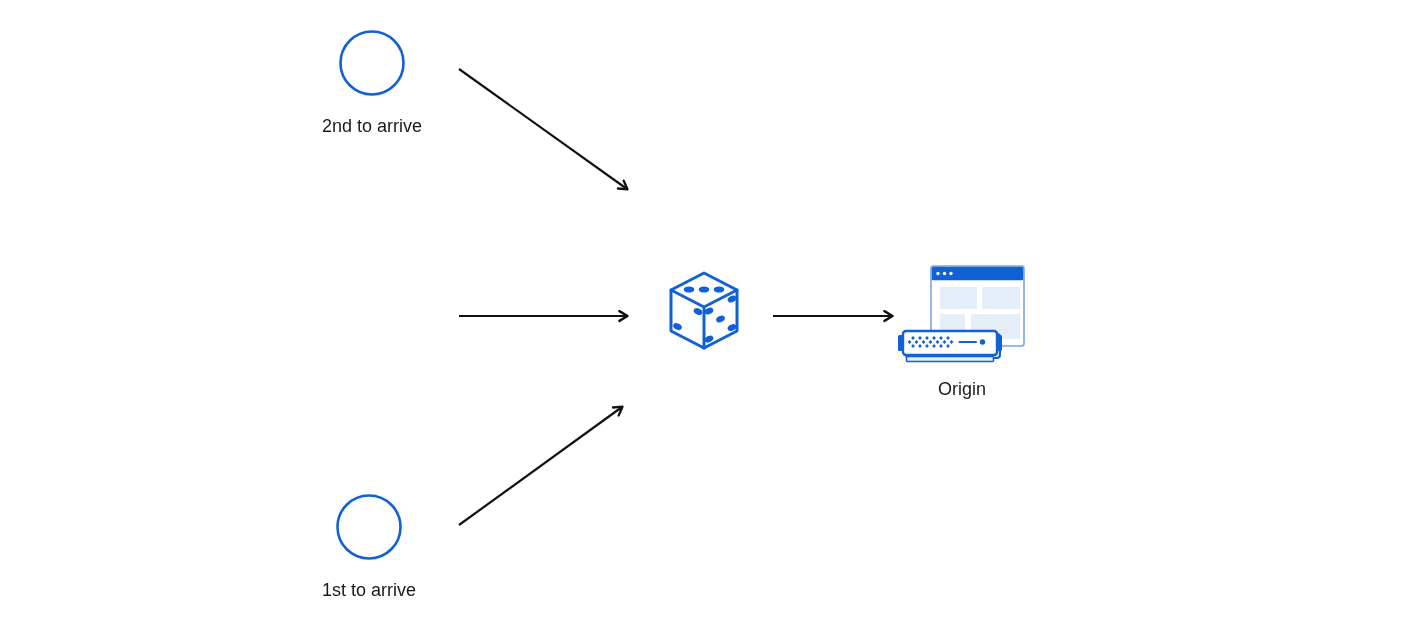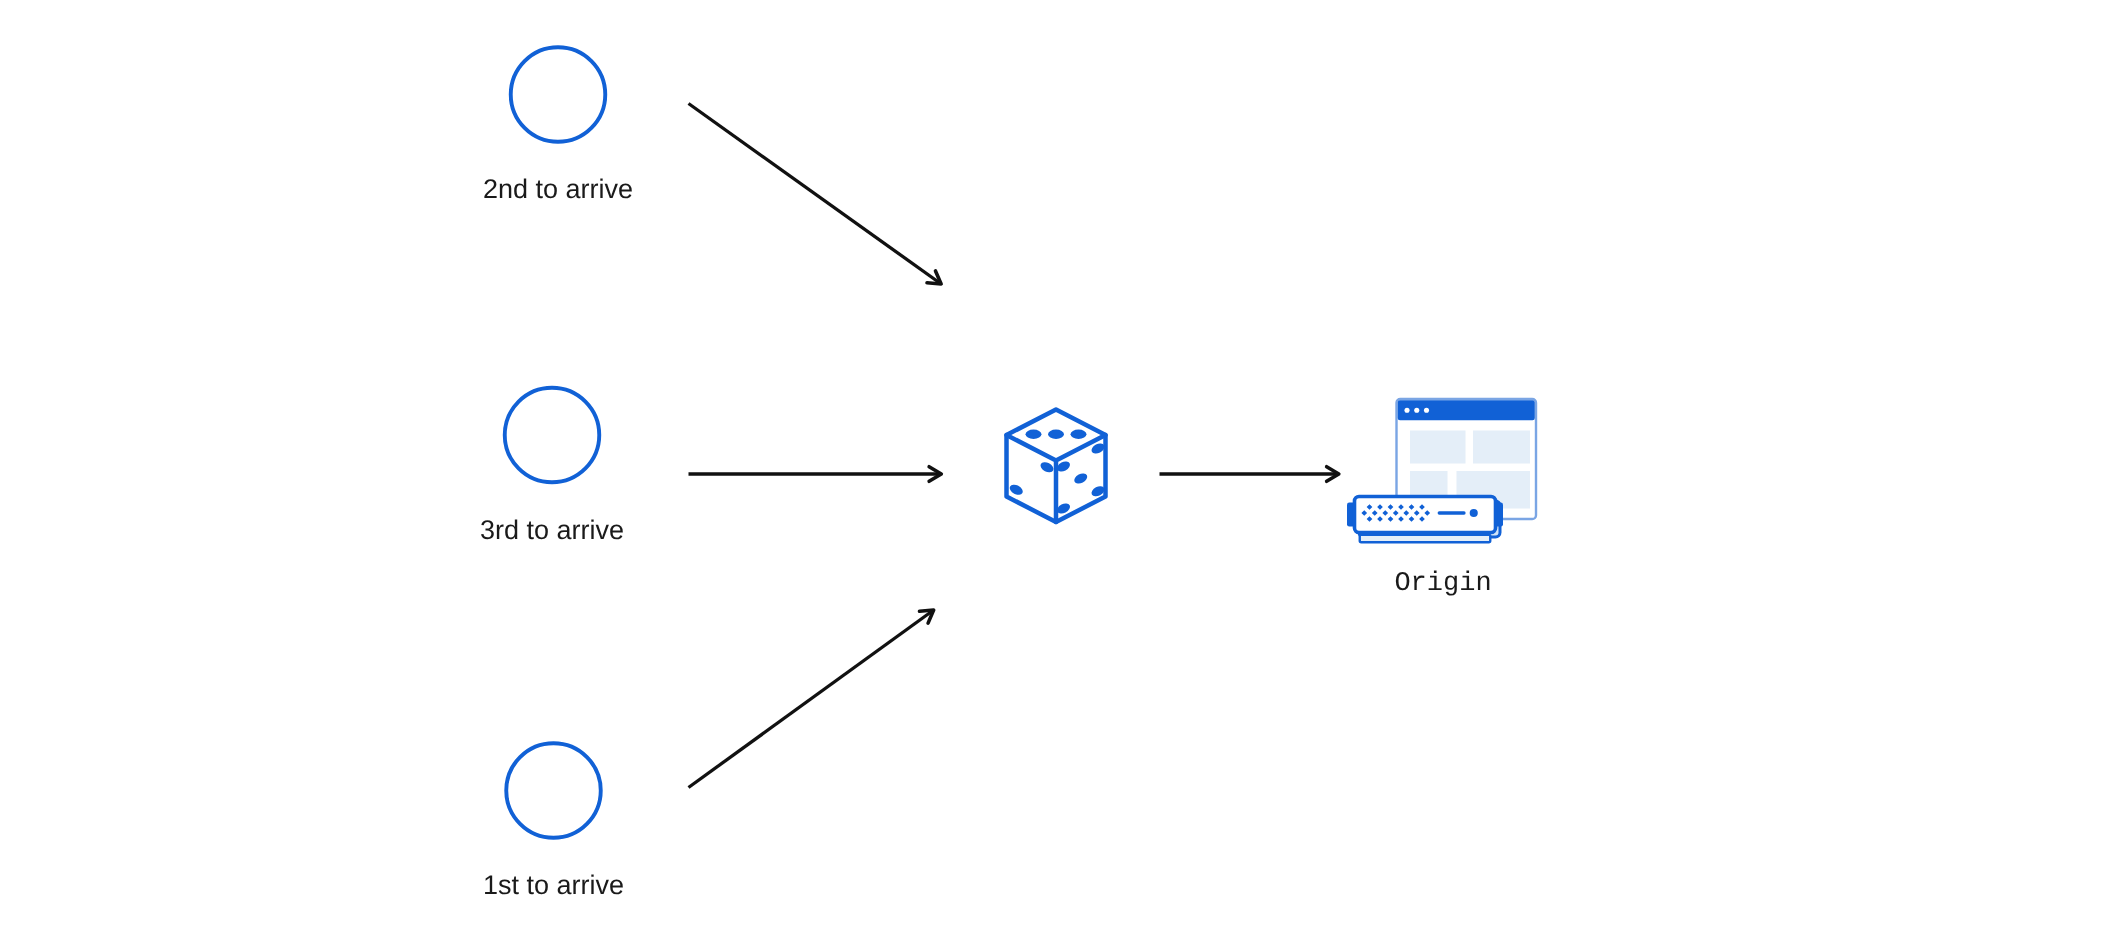--- a/index.html
+++ b/index.html
@@ -26,21 +26,21 @@
   .arrow-line{stroke:var(--arrow-black);stroke-width:2.2;fill:none;}
   .arrow-head{stroke:var(--arrow-black);stroke-width:2.2;fill:none;}
 
   .node{position:absolute;display:flex;flex-direction:column;align-items:center;}
   .node-label{
     font-size:18px;color:var(--text-color);line-height:1.2;white-space:nowrap;
   }
   .client{width:140px;}
   .client .node-label{margin-top:19px;}
   .origin-node{width:140px;}
-  .origin-node .node-label{margin-top:13px;font-family:Liberation Mono, monospace;}
+  .origin-node .node-label{margin-top:13px;}
   .dice-wrap{position:absolute;left:668px;top:270px;width:72px;height:80px;}
 
   
   .ring{fill:#ffffff;stroke:var(--brand-blue);stroke-width:2.6;}
   .hair{fill:var(--navy);}
   .skin{fill:var(--face-blue);}
   .shirt{fill:var(--brand-blue);stroke:var(--navy);stroke-width:1.6;}
   .cube{fill:#ffffff;stroke:var(--brand-blue);stroke-width:3;stroke-linejoin:round;}
   .cube-edge{fill:none;stroke:var(--brand-blue);stroke-width:3;stroke-linejoin:round;stroke-linecap:round;}
   .pip{fill:var(--brand-blue);}
@@ -85,40 +85,20 @@
         <ellipse class="skin" cx="20.5" cy="29.5" rx="2.8" ry="3.5"></ellipse>
         <ellipse class="skin" cx="47.5" cy="29.5" rx="2.8" ry="3.5"></ellipse>
         <ellipse class="skin" cx="34" cy="27.5" rx="12.5" ry="15"></ellipse>
         <path class="hair" d="M21,32 C19,13 27,4.5 36,5 C45,5 52,11 52,22 C52,26 51.2,29.5 50,32 C49.5,25 47,20.5 44.5,18 C36,23 27,22.5 23.5,20.5 C22,24 21.3,28 21,32 Z"></path>
       </g>
       <circle class="ring" cx="34" cy="34" r="31.5" fill="none"></circle>
     </svg>
     <div class="node-label">2nd to arrive</div>
   </div>
 
-  <div class="node client" style="left:298px;top:256px;">
-    <svg width="68" height="68" viewBox="0 0 68 68" aria-hidden="true">
-      <defs>
-          <clipPath id="clipB">
-            <circle cx="34" cy="34" r="30.4"></circle>
-          </clipPath>
-        </defs>
-      <circle cx="34" cy="34" r="31.5" fill="#ffffff"></circle>
-      <g clip-path="url(#clipB)">
-        <rect class="skin" x="28.5" y="33" width="11" height="13"></rect>
-        <path class="shirt" d="M2,68 L2,61.5 C10,52 19,47.5 26.5,45.5 C28,48.8 40,48.8 41.5,45.5 C49,47.5 58,52 66,61.5 L66,68 Z"></path>
-        <ellipse class="skin" cx="20.5" cy="29.5" rx="2.8" ry="3.5"></ellipse>
-        <ellipse class="skin" cx="47.5" cy="29.5" rx="2.8" ry="3.5"></ellipse>
-        <ellipse class="skin" cx="34" cy="27.5" rx="12.5" ry="15"></ellipse>
-        <path class="hair" d="M20.5,27 C20.5,12 26,6.5 34,6.5 C42,6.5 47.5,12 47.5,27 C46.5,19.5 42,15.5 34,15.5 C26,15.5 21.5,19.5 20.5,27 Z"></path>
-      </g>
-      <circle class="ring" cx="34" cy="34" r="31.5" fill="none"></circle>
-    </svg>
-    <div class="node-label">3rd to arrive</div>
-  </div>
 
   <div class="node client" style="left:299px;top:493px;">
     <svg width="68" height="68" viewBox="0 0 68 68" aria-hidden="true">
       <defs>
           <clipPath id="clipC">
             <circle cx="34" cy="34" r="30.4"></circle>
           </clipPath>
         </defs>
       <circle cx="34" cy="34" r="31.5" fill="#ffffff"></circle>
       <g clip-path="url(#clipC)">

